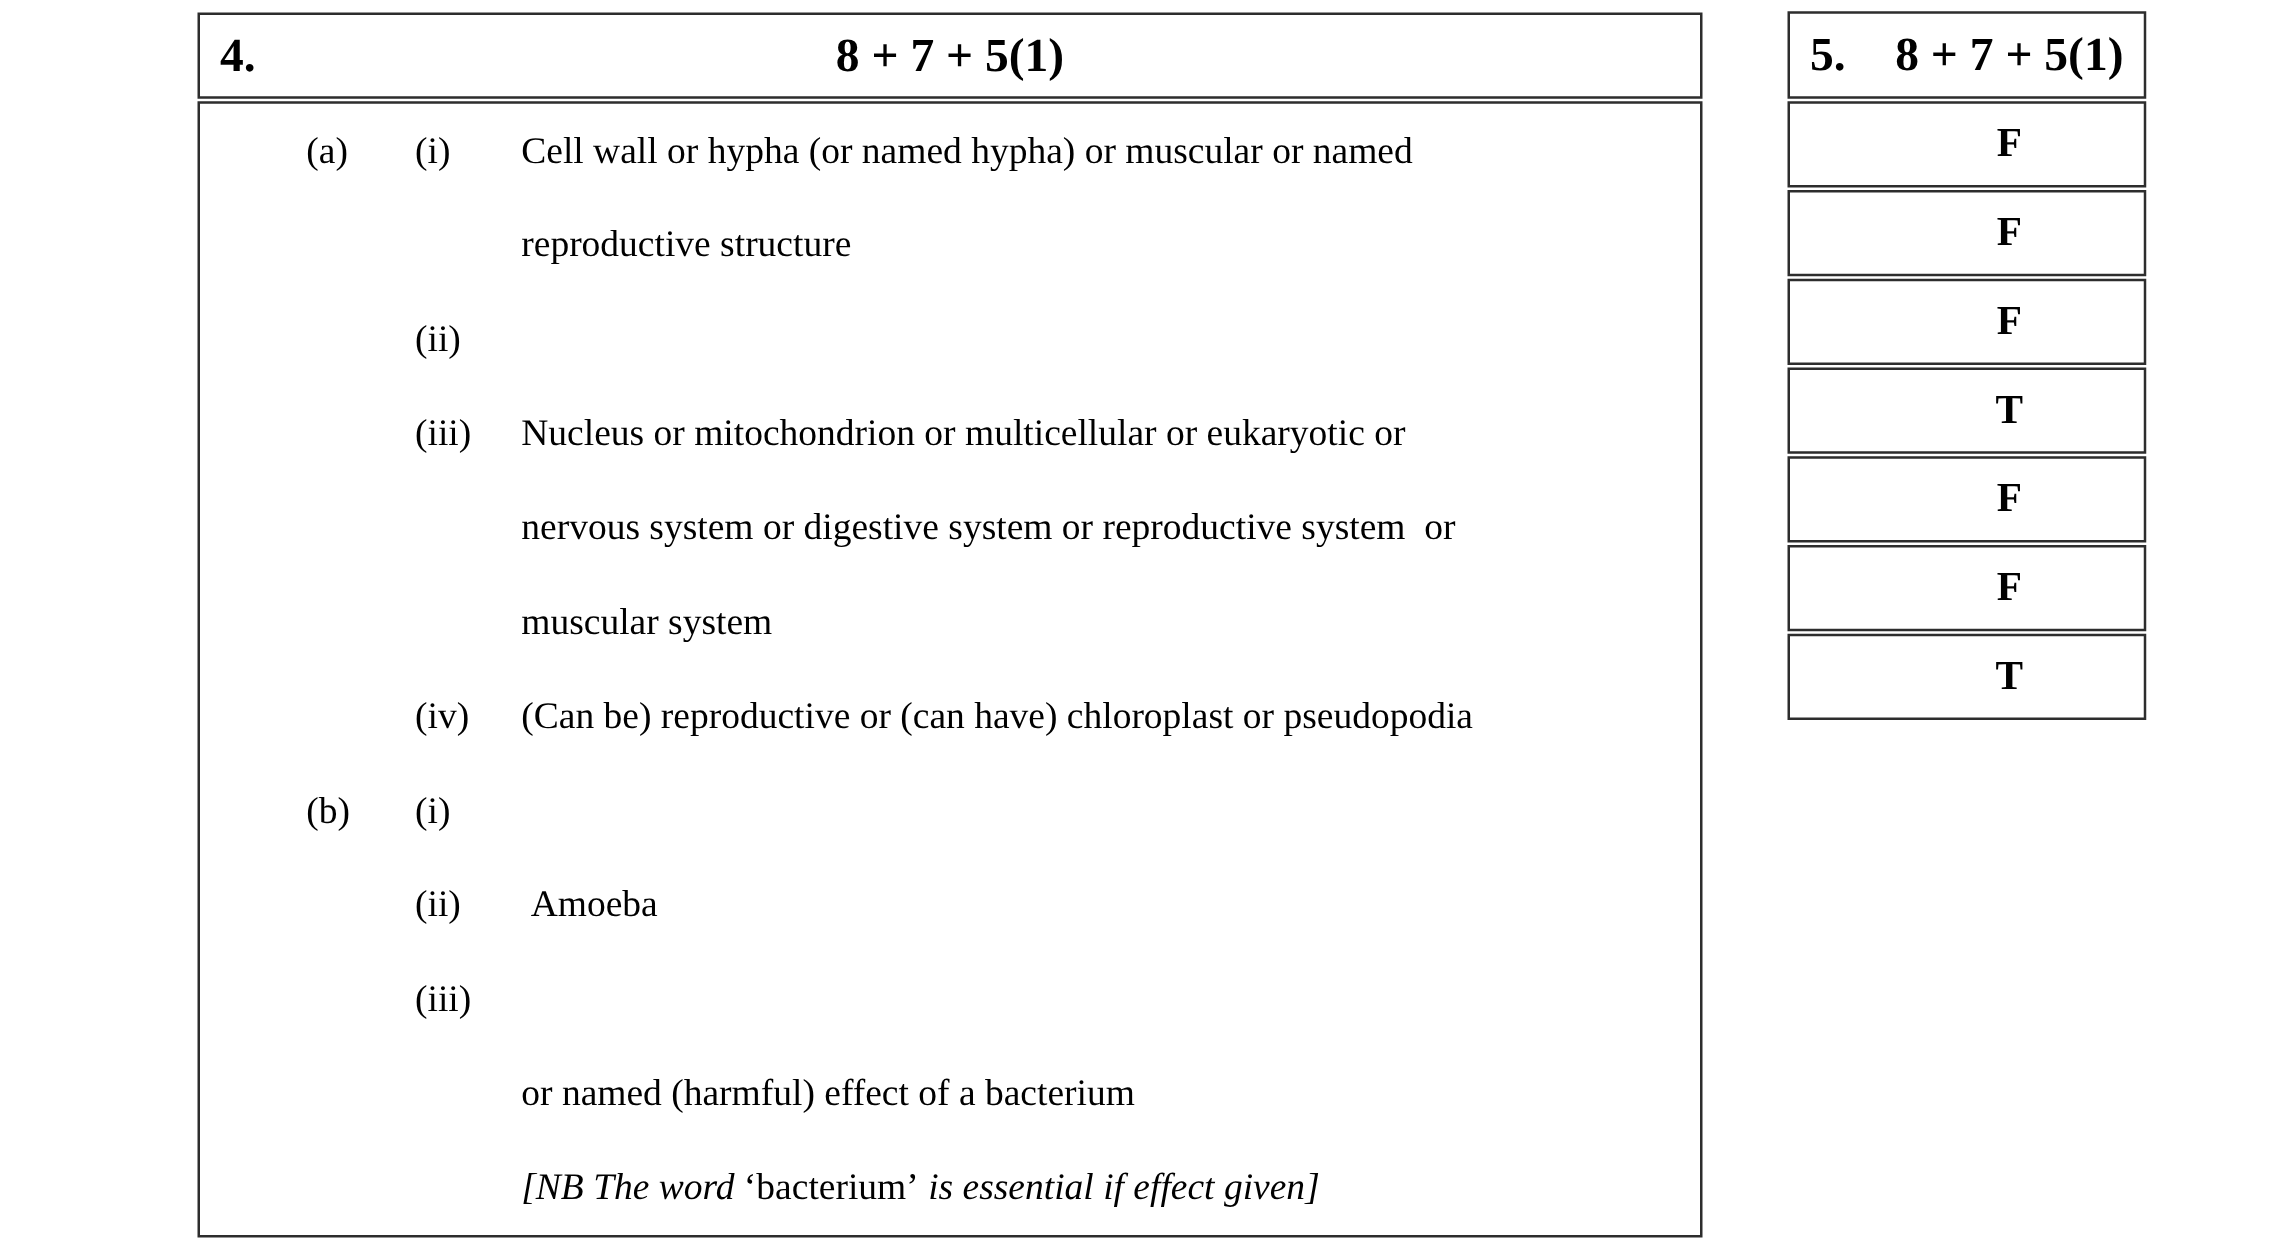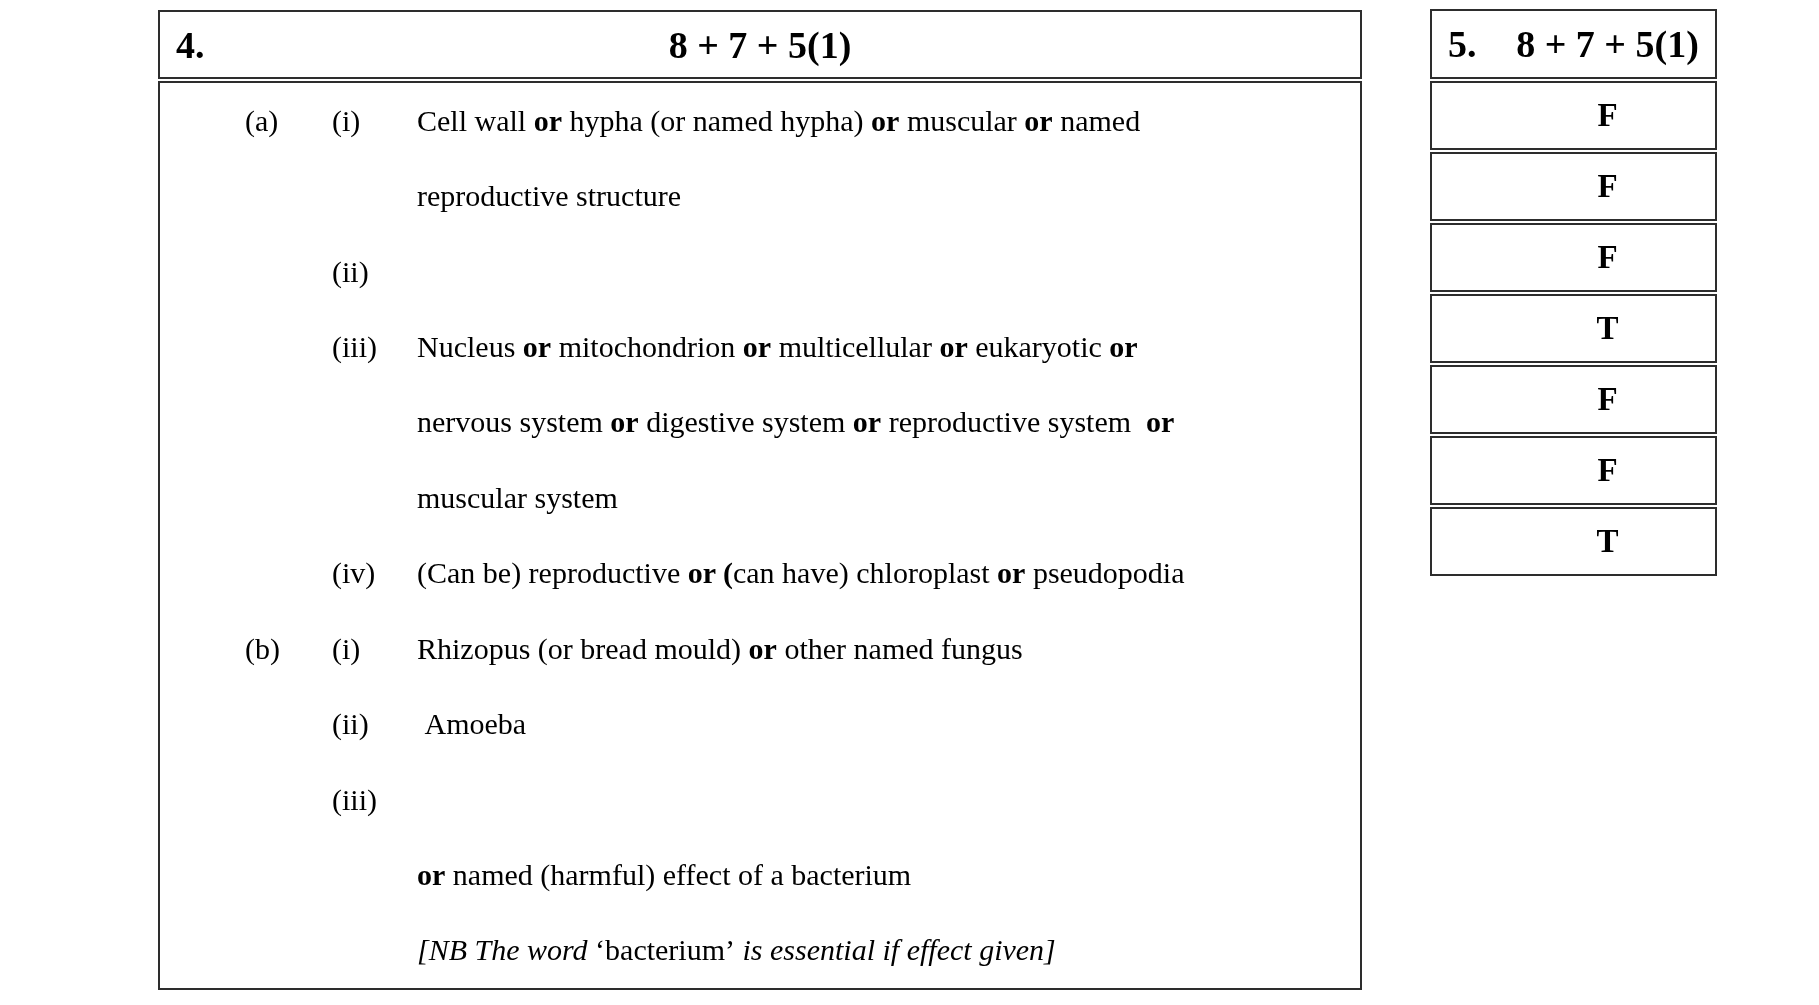--- a/index.html
+++ b/index.html
@@ -35,21 +35,21 @@
   }
   .line{
     flex:1 1 0;
     display:flex;align-items:center;
     font-size:30px;
     padding-left:85px;
   }
   .col-m{width:87px;flex:none;white-space:pre;}
   .col-r{width:85px;flex:none;white-space:pre;}
   .col-t{flex:1;white-space:pre-wrap;padding-right:10px;}
-  .b{font-weight:bold;}
+  .b{font-weight:normal;}
   .i{font-style:italic;}
   
   .tbl-right{position:absolute;left:1430px;top:9px;width:287px;}
   .tbl-right .hdr{height:70px;}
   .tbl-right .hdr .qnum{padding-left:16px;width:52px;flex:none;}
   .tbl-right .hdr .marks-flex{
     flex:1;text-align:center;
   }
   .tf-row{
     height:69px;margin-top:2px;
@@ -102,21 +102,20 @@
           <span class="col-t"><span>muscular system</span></span>
         </div>
         <div class="line">
           <span class="col-m"></span>
           <span class="col-r">(iv)</span>
           <span class="col-t"><span>(Can be) reproductive </span><span class="b">or (</span><span>can have) chloroplast </span><span class="b">or</span><span> pseudopodia</span></span>
         </div>
         <div class="line">
           <span class="col-m">(b)</span>
           <span class="col-r">(i)</span>
-          <span class="col-t"><span>Rhizopus (or bread mould) </span><span class="b">or</span><span> other named fungus</span></span>
         </div>
         <div class="line">
           <span class="col-m"></span>
           <span class="col-r">(ii)</span>
           <span class="col-t"><span> Amoeba</span></span>
         </div>
         <div class="line">
           <span class="col-m"></span>
           <span class="col-r">(iii)</span>
         </div>

